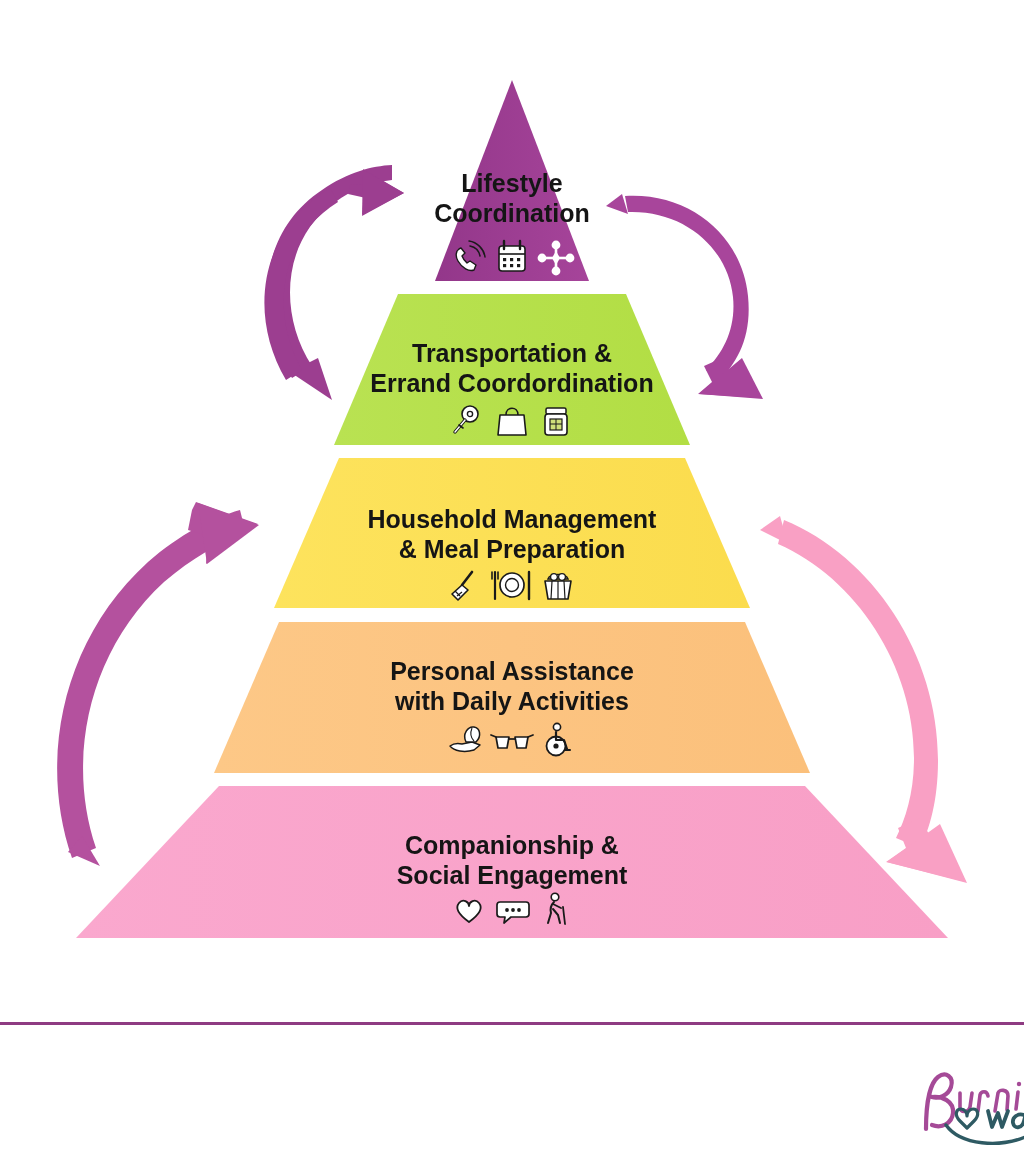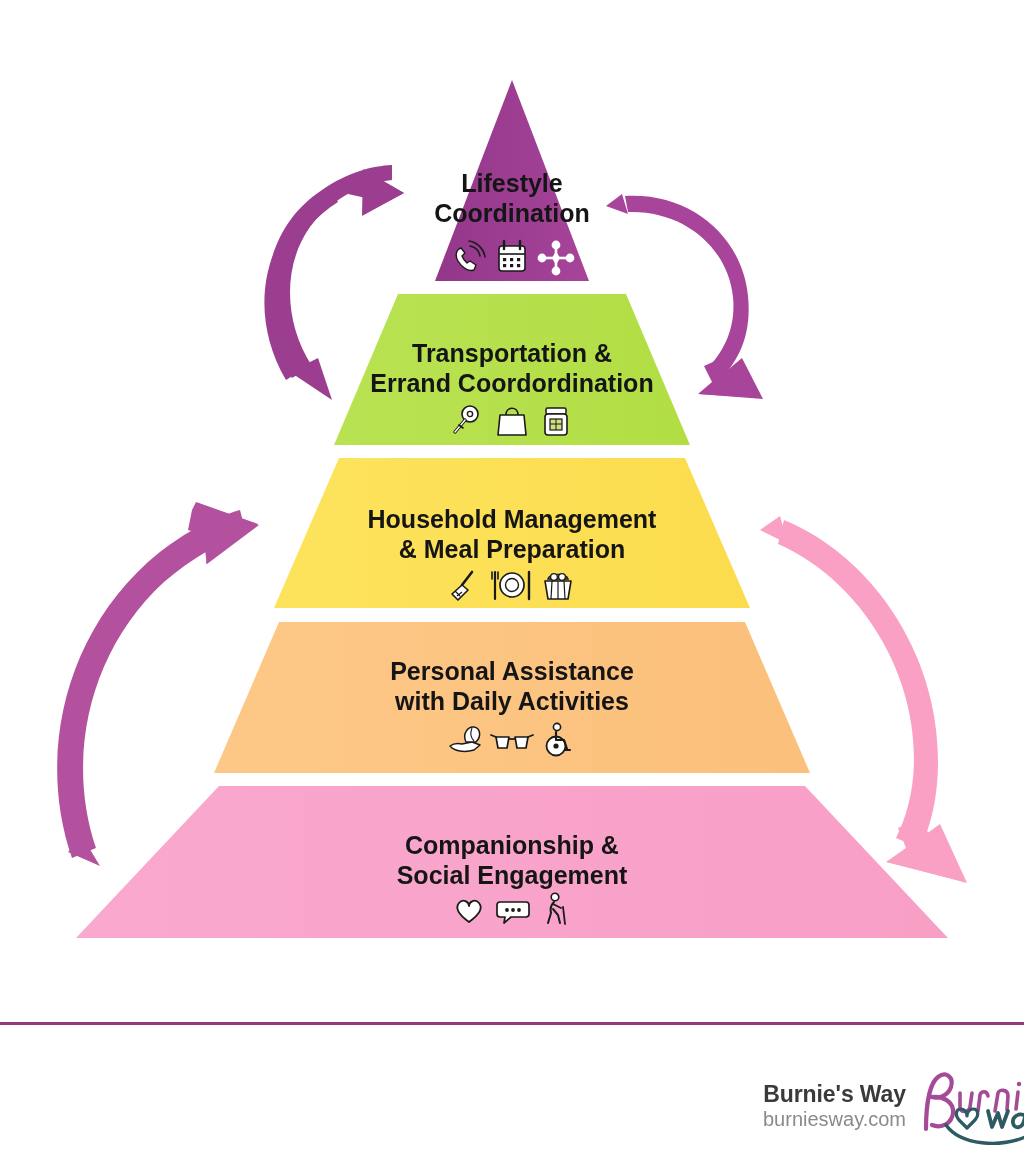--- a/index.html
+++ b/index.html
@@ -318,24 +318,20 @@
           <line x1="6" y1="-3" x2="8" y2="14" stroke="#1a1a1a" stroke-width="1.8" stroke-linecap="round"></line>
         </g>
       </g>
     </g>
   </svg>
 
   <div id="footer-divider"></div>
 
   <div id="footer">
     <div id="footer-inner">
-      <div id="footer-text">
-        <div id="brand-name">Burnie's Way</div>
-        <div id="brand-url">burniesway.com</div>
-      </div>
       <div id="brand-logo">
         <svg width="150" height="86" viewBox="0 0 150 86" style="position:absolute;left:0;top:0;">
 
           <path d="M 6 66 C 6 40, 10 20, 18 14 C 26 8, 34 14, 31 24 C 28 33, 18 36, 12 34" fill="none" stroke="#a54a97" stroke-width="4.2" stroke-linecap="round"></path>
           <path d="M 12 34 C 22 33, 34 38, 33 50 C 32 60, 22 66, 12 62" fill="none" stroke="#a54a97" stroke-width="4.2" stroke-linecap="round"></path>
           <path d="M 40 30 L 40 44 C 40 50, 48 50, 50 44 L 52 30" fill="none" stroke="#a54a97" stroke-width="3.6" stroke-linecap="round"></path>
           <path d="M 58 48 L 60 32 C 61 28, 67 27, 68 33" fill="none" stroke="#a54a97" stroke-width="3.6" stroke-linecap="round"></path>
           <path d="M 75 48 L 78 30 C 79 26, 88 26, 88 33 L 87 47" fill="none" stroke="#a54a97" stroke-width="3.6" stroke-linecap="round"></path>
           <path d="M 96 46 L 98 29" fill="none" stroke="#a54a97" stroke-width="3.6" stroke-linecap="round"></path>
           <circle cx="99" cy="21" r="2.2" fill="#a54a97"></circle>

